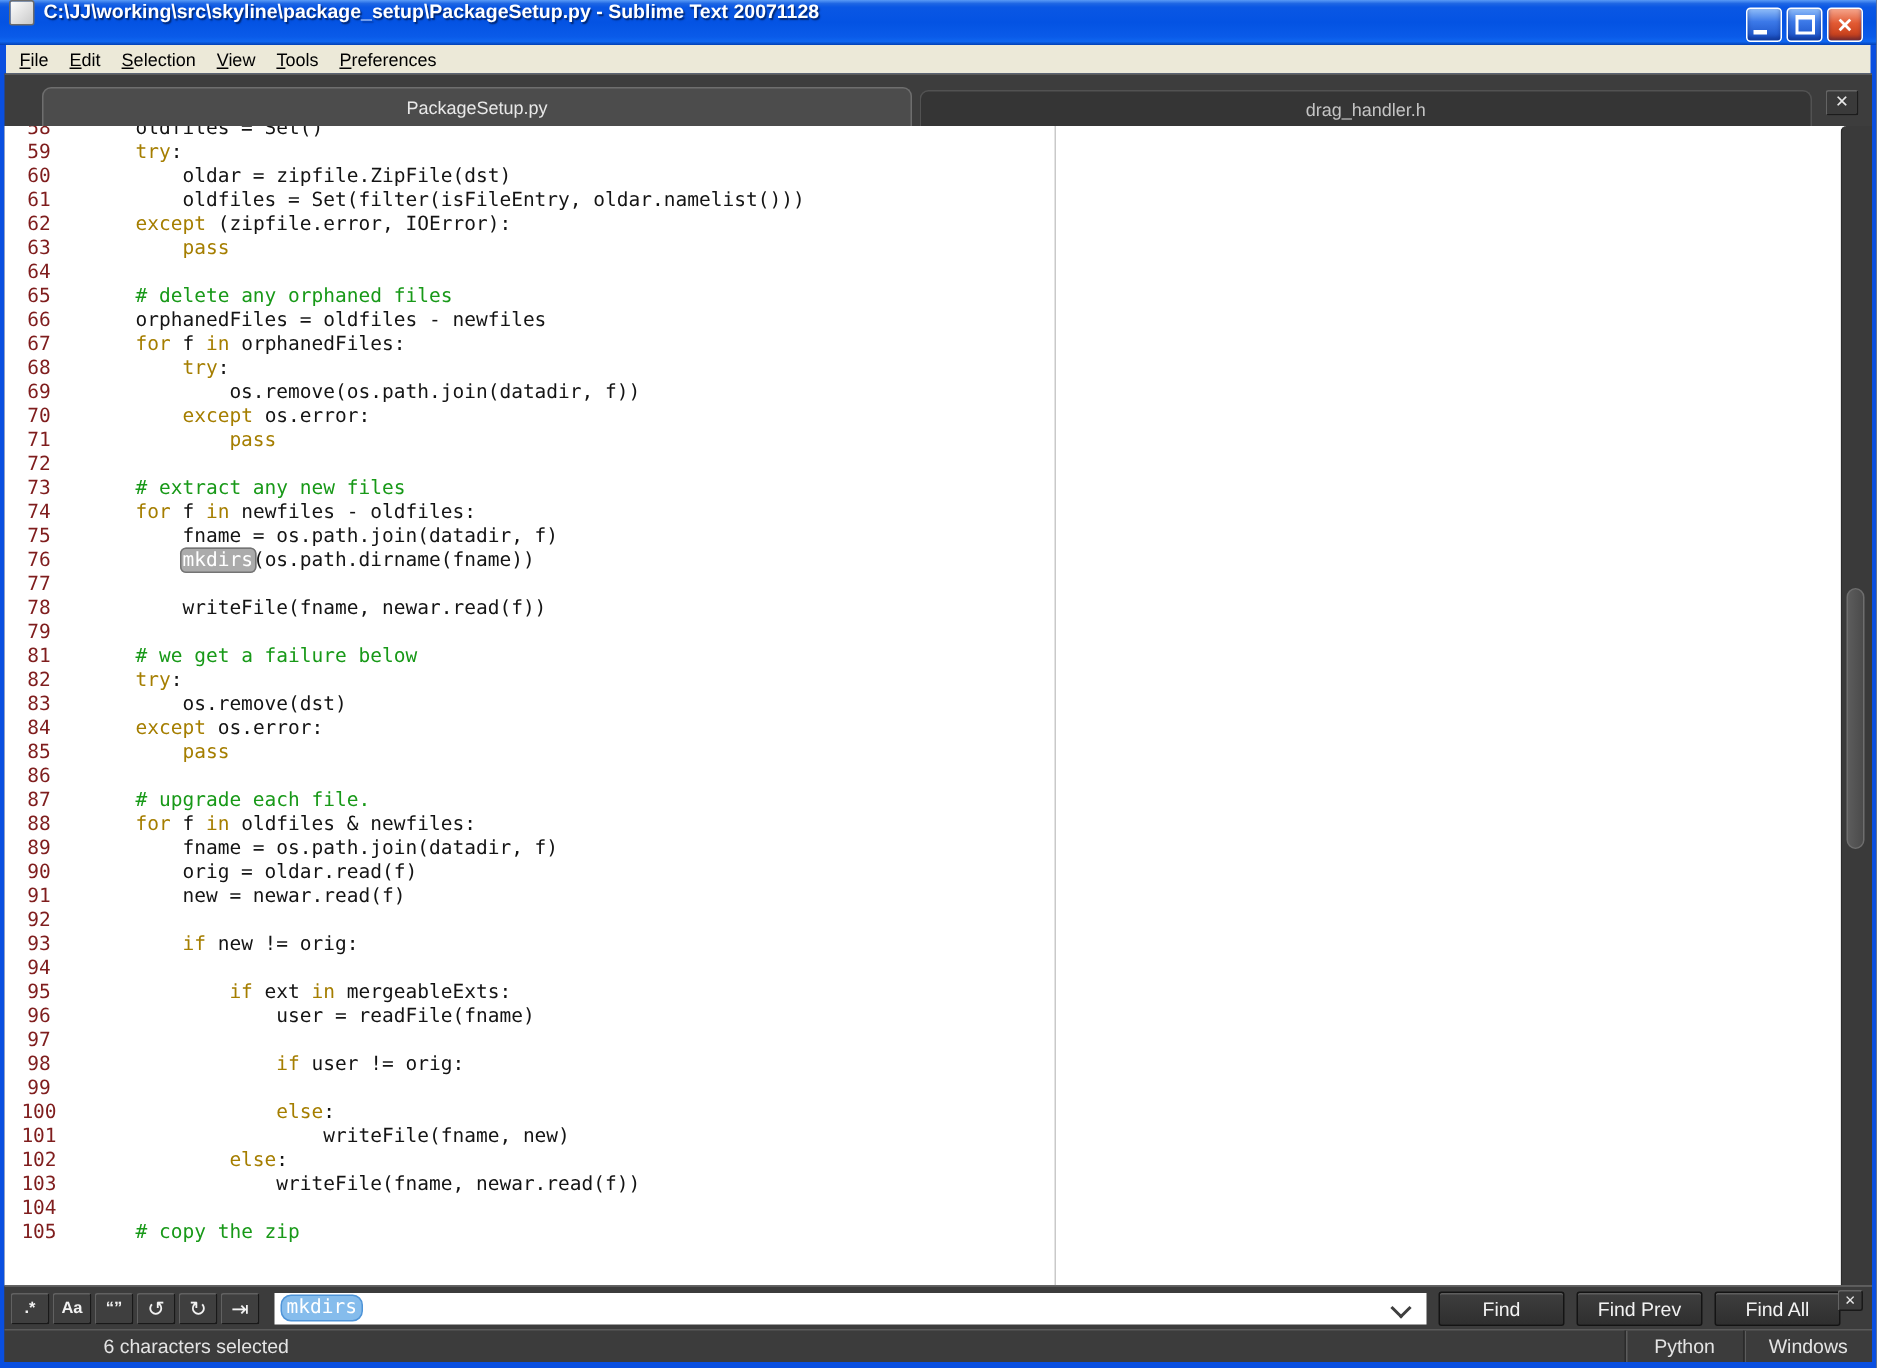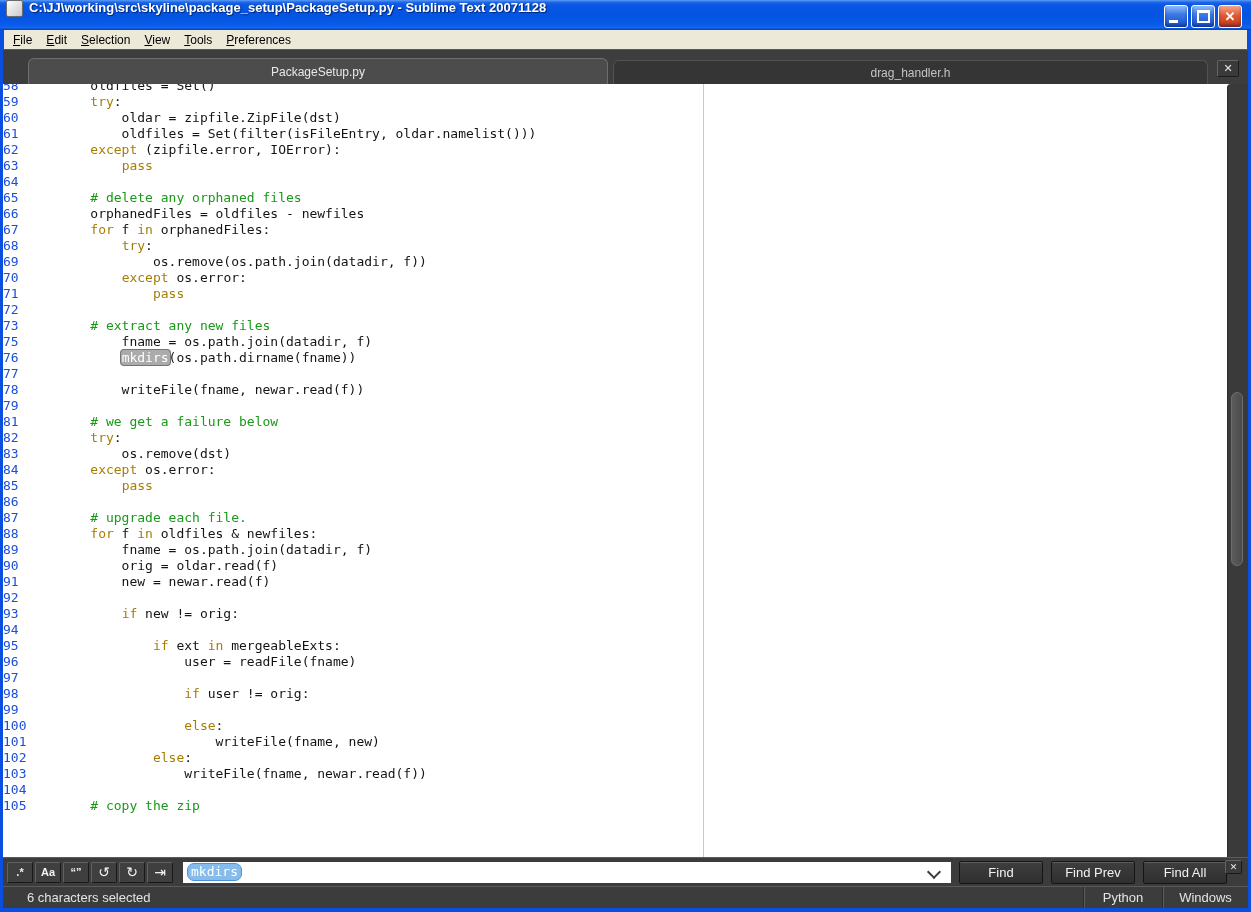--- a/index.html
+++ b/index.html
@@ -42,21 +42,21 @@
     border:1px solid #525252;border-bottom:none;color:#C4C4C4;line-height:24px;}
   .tab-close{position:absolute;right:9px;top:10px;width:22px;height:17px;background:#3A3A3A;
     border:1px solid #1C1C1C;border-top-color:#646464;border-left-color:#646464;border-radius:2px;
     color:#E8E8E8;font-size:11px;line-height:15px;text-align:center;box-sizing:border-box;}
 
   
   .editor{position:absolute;left:0;top:35px;width:1245px;height:773px;background:#fff;overflow:hidden;}
   .code-area{position:absolute;left:0;top:-6px;right:22px;}
   .code-row{height:16px;display:flex;font-family:"DejaVu Sans Mono","Liberation Mono",monospace;
     font-size:13px;line-height:16px;white-space:pre;}
-  .ln{width:46px;text-align:left;color:#1d4ed8;flex:none;}
+  .ln{width:46px;text-align:center;color:#7f1d1d;flex:none;}
   .code{margin-left:10px;color:#141414;}
   .tok-k{color:#A57E00;}
   .tok-c{color:#189918;}
   .tok-sel{background:#ABABAB;border:1px solid #747474;border-radius:4px;color:#fff;
     padding:0 1px;margin:-1px -2px;}
   .pane-divider{position:absolute;left:700px;top:0;bottom:0;width:1px;background:#C9C9C9;}
   .v-scrollbar{position:absolute;right:0;top:0;bottom:0;width:20px;background:#3A3A3A;
     border-left:1px solid #2B2B2B;border-radius:4px 0 0 0;}
   .v-thumb{position:absolute;left:3px;width:12px;top:308px;height:174px;border-radius:6px;
     background:linear-gradient(90deg,#5C5C5C,#4B4B4B);border:1px solid #6E6E6E;box-sizing:border-box;}
@@ -80,21 +80,21 @@
     border:1px solid #141414;box-shadow:inset 0 1px 0 #5E5E5E;border-radius:2px;color:#F2F2F2;
     font-size:13px;display:flex;align-items:center;justify-content:center;box-sizing:border-box;flex:none;}
   .find-close{position:absolute;right:6px;top:2px;width:17px;height:14px;background:#3A3A3A;
     border:1px solid #191919;border-top-color:#646464;border-left-color:#646464;border-radius:2px;
     color:#E8E8E8;font-size:9px;line-height:12px;text-align:center;box-sizing:border-box;}
 
   
   .statusbar{position:absolute;left:0;top:837px;width:1245px;height:22px;background:#3C3C3C;
     border-top:1px solid #5A5A5A;display:flex;align-items:center;color:#E4E4E4;
     font-size:13px;box-sizing:border-box;}
-  .status-left{padding-left:24px;}
+  .status-left{padding-left:24px;margin-left:42px;}
   .status-right{margin-left:auto;display:flex;height:100%;}
   .status-seg{border-left:1px solid #2B2B2B;box-shadow:inset 1px 0 0 #5C5C5C;
     display:flex;align-items:center;justify-content:center;}
   .status-seg.syntax{width:78px;}
   .status-seg.endings{width:85px;}
 </style>
 </head>
 <body>
 
 <div class="window">
@@ -143,20 +143,21 @@
           <div class="code-row"><span class="ln">64</span><span class="code"><span class="tok-p"></span></span></div>
           <div class="code-row"><span class="ln">65</span><span class="code"><span class="tok-p">    </span><span class="tok-c"># delete any orphaned files</span></span></div>
           <div class="code-row"><span class="ln">66</span><span class="code"><span class="tok-p">    orphanedFiles = oldfiles - newfiles</span></span></div>
           <div class="code-row"><span class="ln">67</span><span class="code"><span class="tok-p">    </span><span class="tok-k">for</span><span class="tok-p"> f </span><span class="tok-k">in</span><span class="tok-p"> orphanedFiles:</span></span></div>
           <div class="code-row"><span class="ln">68</span><span class="code"><span class="tok-p">        </span><span class="tok-k">try</span><span class="tok-p">:</span></span></div>
           <div class="code-row"><span class="ln">69</span><span class="code"><span class="tok-p">            os.remove(os.path.join(datadir, f))</span></span></div>
           <div class="code-row"><span class="ln">70</span><span class="code"><span class="tok-p">        </span><span class="tok-k">except</span><span class="tok-p"> os.error:</span></span></div>
           <div class="code-row"><span class="ln">71</span><span class="code"><span class="tok-p">            </span><span class="tok-k">pass</span></span></div>
           <div class="code-row"><span class="ln">72</span><span class="code"><span class="tok-p"></span></span></div>
           <div class="code-row"><span class="ln">73</span><span class="code"><span class="tok-p">    </span><span class="tok-c"># extract any new files</span></span></div>
+          <div class="code-row"><span class="ln">74</span><span class="code"><span class="tok-p">    </span><span class="tok-k">for</span><span class="tok-p"> f </span><span class="tok-k">in</span><span class="tok-p"> newfiles - oldfiles:</span></span></div>
           <div class="code-row"><span class="ln">75</span><span class="code"><span class="tok-p">        fname = os.path.join(datadir, f)</span></span></div>
           <div class="code-row"><span class="ln">76</span><span class="code"><span class="tok-p">        </span><span class="tok-sel">mkdirs</span><span class="tok-p">(os.path.dirname(fname))</span></span></div>
           <div class="code-row"><span class="ln">77</span><span class="code"><span class="tok-p"></span></span></div>
           <div class="code-row"><span class="ln">78</span><span class="code"><span class="tok-p">        writeFile(fname, newar.read(f))</span></span></div>
           <div class="code-row"><span class="ln">79</span><span class="code"><span class="tok-p"></span></span></div>
           <div class="code-row"><span class="ln">81</span><span class="code"><span class="tok-p">    </span><span class="tok-c"># we get a failure below</span></span></div>
           <div class="code-row"><span class="ln">82</span><span class="code"><span class="tok-p">    </span><span class="tok-k">try</span><span class="tok-p">:</span></span></div>
           <div class="code-row"><span class="ln">83</span><span class="code"><span class="tok-p">        os.remove(dst)</span></span></div>
           <div class="code-row"><span class="ln">84</span><span class="code"><span class="tok-p">    </span><span class="tok-k">except</span><span class="tok-p"> os.error:</span></span></div>
           <div class="code-row"><span class="ln">85</span><span class="code"><span class="tok-p">        </span><span class="tok-k">pass</span></span></div>

